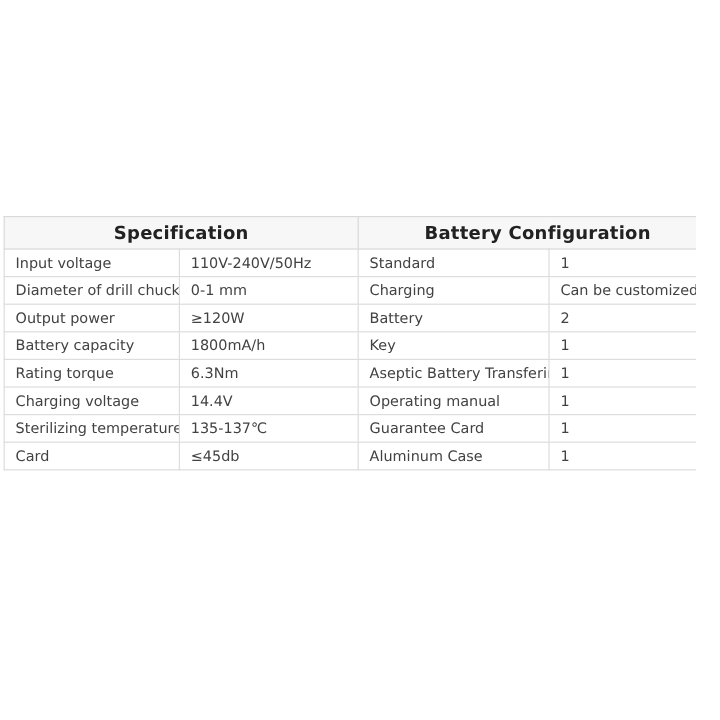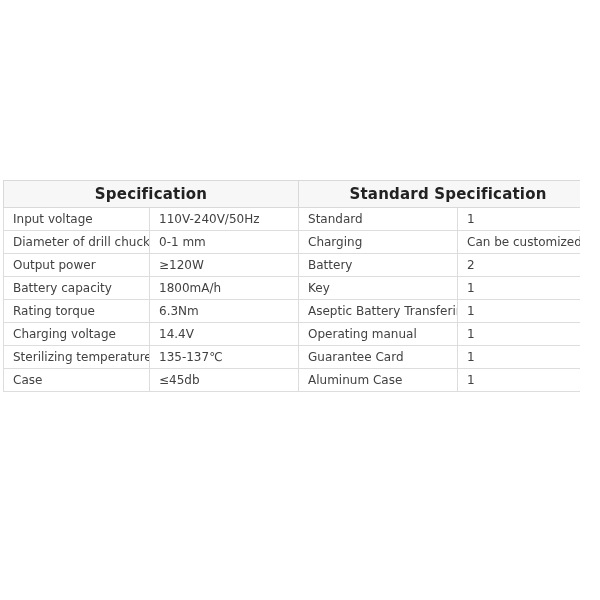--- a/index.html
+++ b/index.html
@@ -59,21 +59,21 @@
   <table class="spec-table">
     <colgroup>
       <col class="c1">
         <col class="c2">
         <col class="c3">
         <col class="c4">
     </colgroup>
     <thead>
       <tr>
         <th colspan="2">Specification</th>
-        <th colspan="2">Standard Specification</th>
+        <th colspan="2">Battery Configuration</th>
       </tr>
     </thead>
     <tbody>
       <tr>
         <td>Input voltage</td>
         <td>110V-240V/50Hz</td>
         <td>Standard</td>
         <td>1</td>
       </tr>
       <tr>
@@ -106,20 +106,20 @@
         <td>Operating manual</td>
         <td>1</td>
       </tr>
       <tr>
         <td>Sterilizing temperature</td>
         <td>135-137℃</td>
         <td>Guarantee Card</td>
         <td>1</td>
       </tr>
       <tr>
-        <td>Case</td>
+        <td>Card</td>
         <td>≤45db</td>
         <td>Aluminum Case</td>
         <td>1</td>
       </tr>
     </tbody>
   </table>
 </div>
 
 </body></html>

